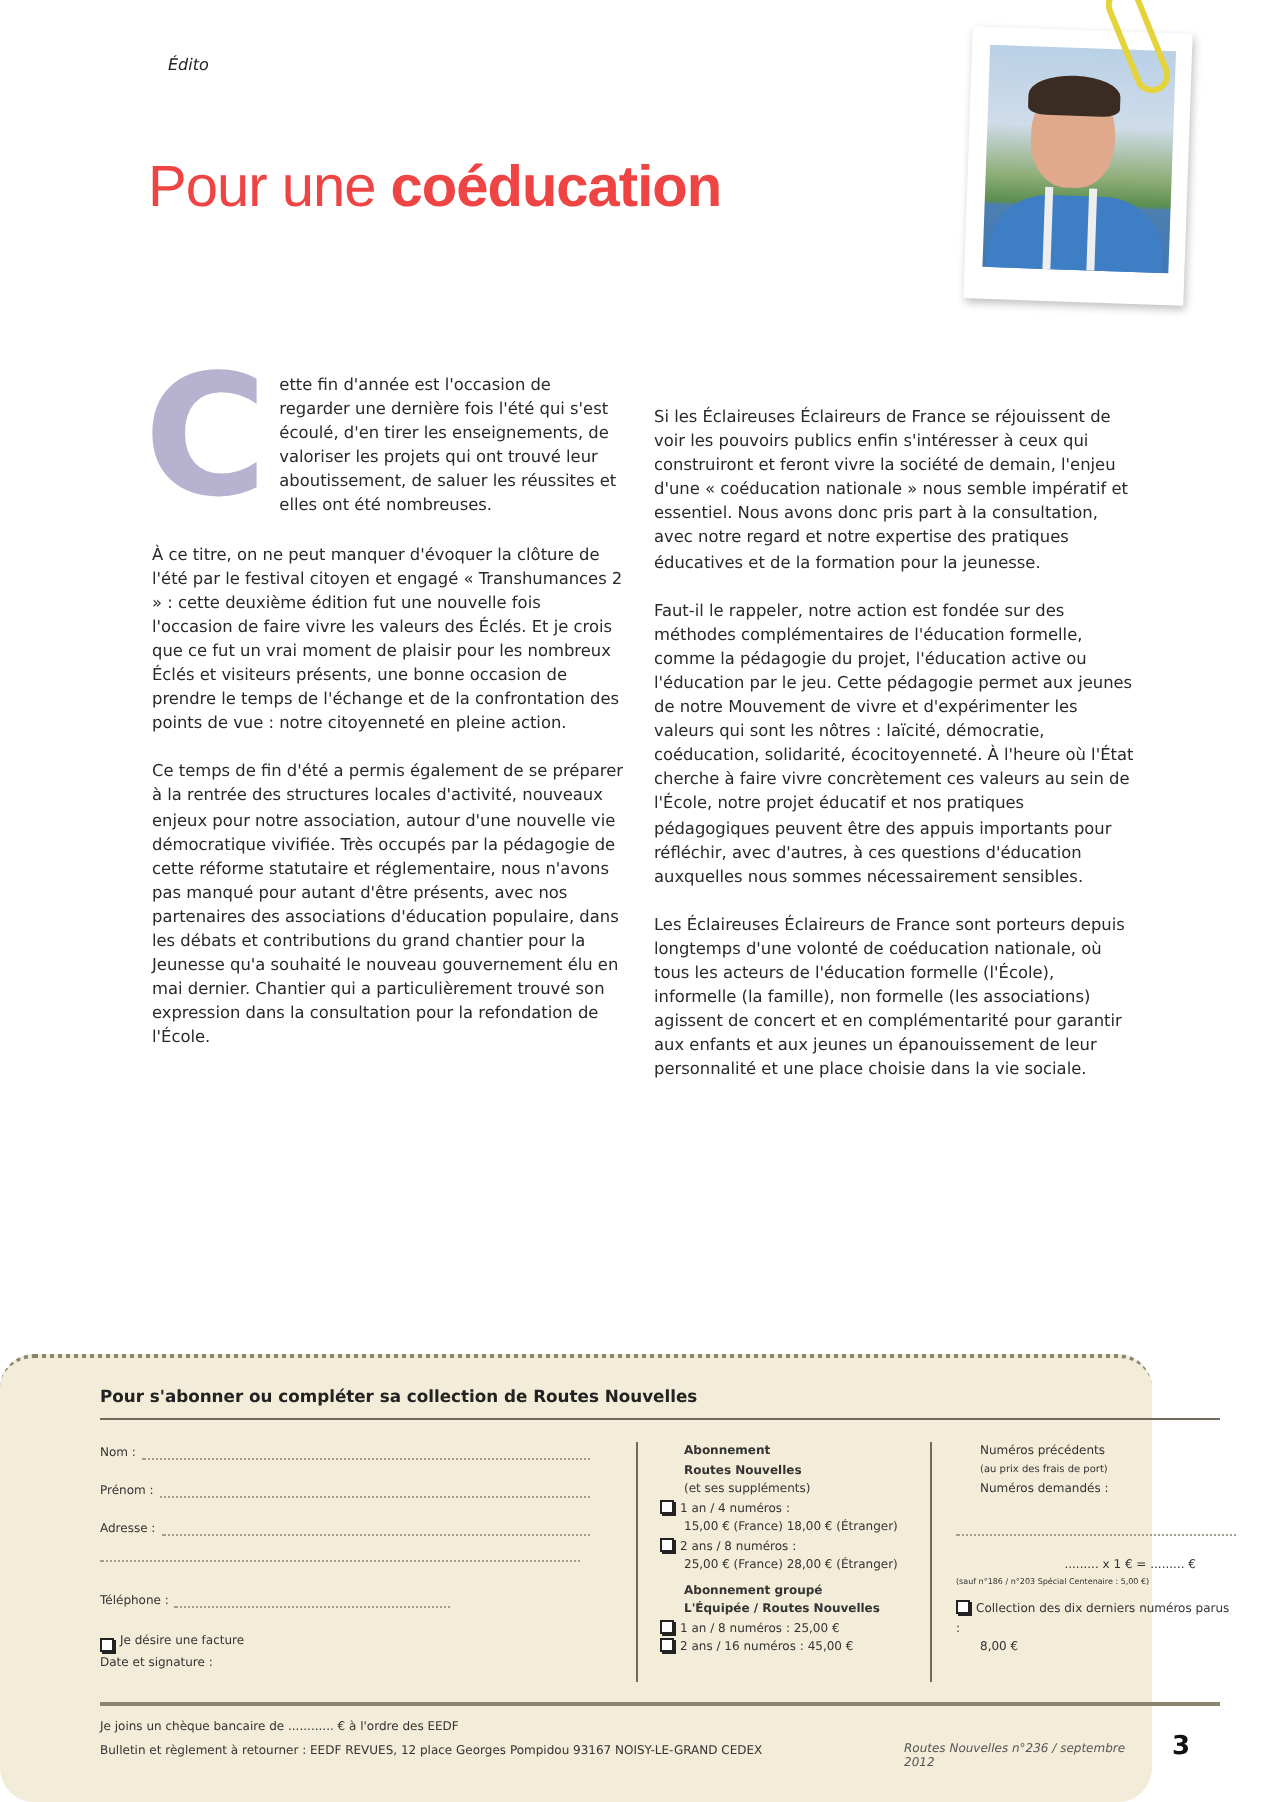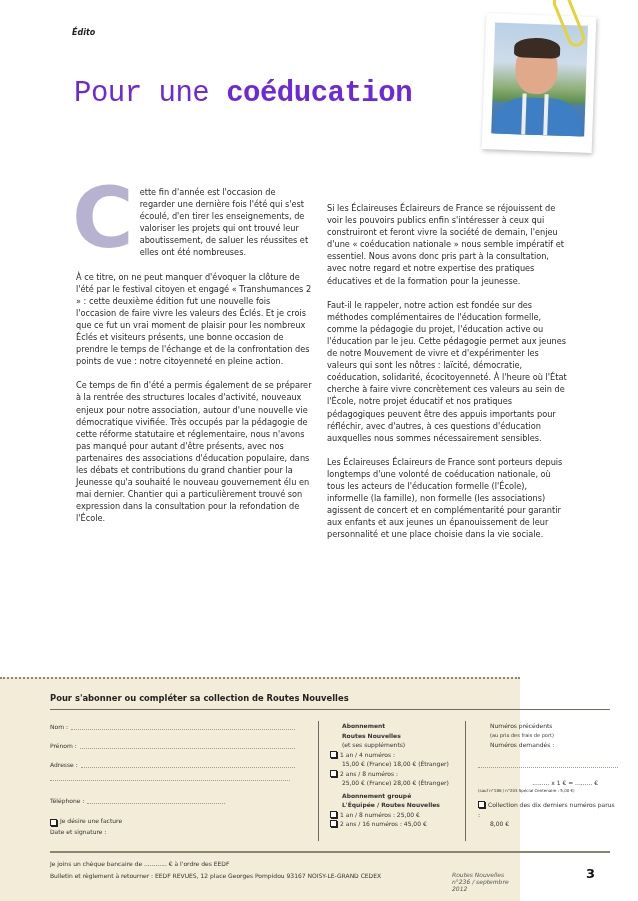--- a/index.html
+++ b/index.html
@@ -1,42 +1,42 @@
 <!DOCTYPE html>
 <html><head>
 <meta charset="utf-8">
 <style>
   * { box-sizing: border-box; margin: 0; padding: 0; }
   html, body { width: 638px; height: 901px; background: #ffffff; overflow: hidden; }
   body { font-family: "DejaVu Sans", sans-serif; color: #2a2a2a; position: relative; }
 
-  .section-label { position: absolute; left: 72px; top: 28px; font-size: 8px; font-weight: bold; font-style: italic; color: #222; }
+  .section-label { position: absolute; left: 84px; top: 28px; font-size: 8px; font-weight: normal; font-style: italic; color: #222; }
 
-  .title { position: absolute; left: 74px; top: 75px; color: #6d28d9; font-family: Liberation Mono, monospace; line-height: 38px; }
+  .title { position: absolute; left: 74px; top: 75px; color: #ef4444; font-family: Liberation Sans, sans-serif; line-height: 38px; }
   .title .light { font-size: 29px; font-weight: normal; letter-spacing: -0.5px; }
   .title .bold { font-size: 29px; font-weight: bold; letter-spacing: -0.5px; }
 
   .photo-frame { position: absolute; left: 484px; top: 15px; width: 112px; width: 110px; height: 136px; background: #fff;
                  box-shadow: 1px 2px 4px rgba(0,0,0,0.25); transform: rotate(2deg); padding: 9px 8px 16px 9px; }
   .photo { width: 100%; height: 100%; background: linear-gradient(180deg,#b9d0e6 0%,#cfdcea 35%,#8fae78 58%,#5b8e4f 70%,#4d7fb0 72%,#3f78b5 100%); position: relative; overflow: hidden; }
   .photo .head { position: absolute; left: 22px; top: 18px; width: 42px; height: 52px; border-radius: 48% 48% 44% 44%; background: #e0a98c; }
   .photo .hair { position: absolute; left: 20px; top: 14px; width: 46px; height: 20px; border-radius: 50% 50% 20% 20%; background: #3a2c22; }
   .photo .body { position: absolute; left: 2px; top: 74px; width: 88px; height: 50px; border-radius: 30px 30px 0 0; background: #3d7ec4; }
   .photo .scarf { position: absolute; left: 30px; top: 70px; width: 26px; height: 48px; border-left: 4px solid #eee; border-right: 4px solid #eee; }
   .paperclip { position: absolute; left: 560px; top: -8px; width: 18px; height: 56px; border: 3px solid #e4d33a; border-radius: 9px; transform: rotate(-22deg); }
 
   .col { position: absolute; font-size: 8.2px; line-height: 12.1px; color: #2a2a2a; }
   .col p { margin-bottom: 12px; }
   .col-left { left: 76px; top: 186px; width: 236px; }
   .col-right { left: 327px; top: 202px; width: 240px; }
   .dropcap { float: left; font-size: 84px; line-height: 70px; color: #b7b2cf; font-weight: bold; margin: -3px 6px 0 -4px; font-family: "DejaVu Sans", sans-serif; }
   .first-para { padding-left: 0; }
   .signature { text-align: right; font-size: 8px; line-height: 14px; margin-top: -4px; }
 
-  .coupon { position: absolute; left: 0; top: 677px; width: 520px; height: 224px; background: #f3ecd8; border-top: 2px dotted #8b8570; }
+  .coupon { position: absolute; left: 0; top: 677px; width: 576px; height: 224px; background: #f3ecd8; border-top: 2px dotted #8b8570; border-radius: 17px; }
   .coupon-title { position: absolute; left: 50px; top: 14px; font-size: 8.4px; font-weight: bold; color: #222; }
   .coupon-rule { position: absolute; left: 50px; top: 30px; width: 560px; height: 1px; background: #6f6a5c; }
   .field { position: absolute; left: 50px; font-size: 6px; color: #333; display: flex; align-items: flex-end; }
   .field .line { flex: 1; border-bottom: 1px dotted #a29c88; margin-left: 3px; height: 6px; }
   .blank-line { position: absolute; left: 50px; width: 240px; border-bottom: 1px dotted #a29c88; }
   .chk { display: inline-block; width: 7px; height: 7px; border: 1px solid #222; box-shadow: 1px 1px 0 #222; background: #fff; vertical-align: -1px; margin-right: 3px; }
   .small { font-size: 6px; line-height: 9.5px; color: #333; }
   .vsep1 { position: absolute; left: 318px; top: 42px; width: 1px; height: 120px; background: #6f6a5c; }
   .vsep2 { position: absolute; left: 465px; top: 42px; width: 1px; height: 120px; background: #6f6a5c; }
   .block-abo { position: absolute; left: 330px; top: 42px; width: 135px; }

